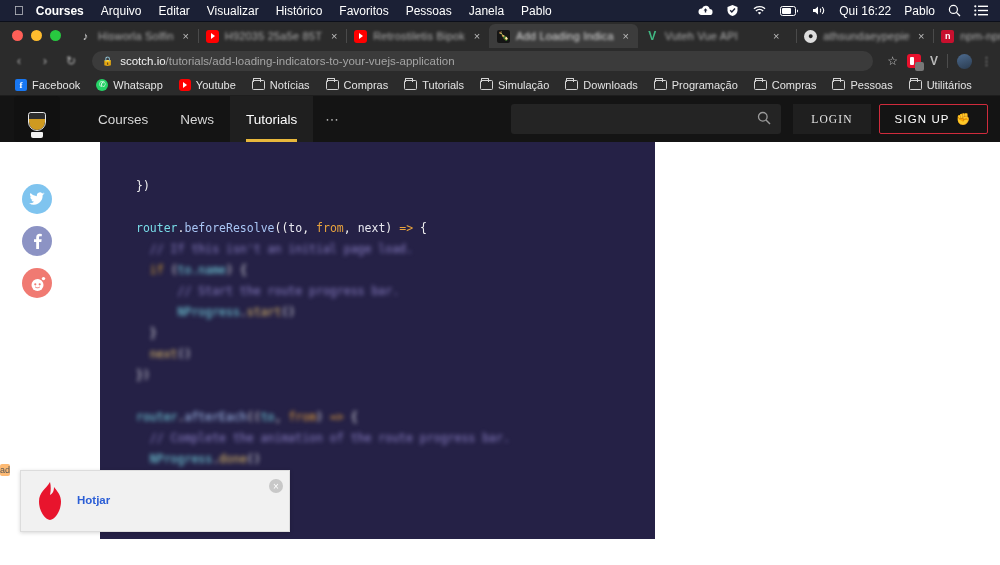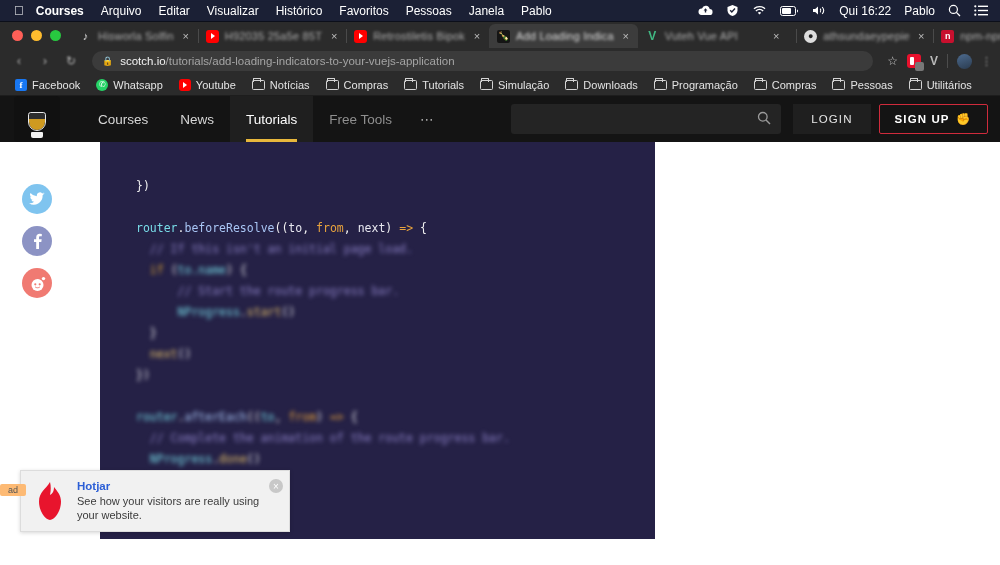--- a/index.html
+++ b/index.html
@@ -140,25 +140,25 @@
     width:270px; height:30px; background:#242424; border-radius:3px;
     display:flex; align-items:center; padding:0 10px;
   }
   .searchbox input{
     flex:1; background:transparent; border:none; outline:none;
     color:#ddd; font-size:12px; font-family:"Liberation Sans",sans-serif;
   }
   .srch-ico{ color:#9a9a9a; font-size:13px; }
   .loginbtn{
     height:30px; display:flex; align-items:center; padding:0 18px; margin-left:12px;
-    color:#e6e6e6; font-size:11.5px; letter-spacing:1.1px; background:#1f1f1f;
+    color:#e6e6e6; font-size:11.5px; letter-spacing:1.1px; background:#1f1f1f;font-family:Liberation Serif, serif;
   }
   .signupbtn{
     height:30px; display:flex; align-items:center; gap:7px; padding:0 15px; margin-left:8px;
-    color:#fff; font-size:11.5px; font-weight:bold; letter-spacing:1.1px;
+    color:#fff; font-size:11.5px; font-weight:normal; letter-spacing:1.1px;
     border:1px solid #cf2b3c; border-radius:2px;
   }
 
   
   .page{ position:relative; width:100%; height:397px; background:#fff; overflow:hidden;}
   .sharebar{
     position:absolute; left:22px; top:42px; display:flex; flex-direction:column; gap:12px;
   }
   .share{
     width:30px;height:30px;border-radius:50%;
@@ -184,23 +184,23 @@
   .tok-fn{ color:#a9c6f5; }
   .tok-var{ color:#e8e8f0; }
   .tok-kw{ color:#e8a33d; }
   .tok-cmt{ color:#8a7fc4; }
   .tok-str{ color:#e4c06a; }
   .tok-y{ color:#d9a233; }
   .tok-w{ color:#f0f0f0; }
 
   
   .adlabel{
-    position:absolute; left:0; bottom:43px;
+    position:absolute; left:0; bottom:63px;
     background:#fdba74; color:#555; font-size:9px;
-    padding:1px 8px; border-radius:2px;
+    padding:1px 0; border-radius:2px;
     z-index:6;
   }
   .hotjar{
     position:absolute; left:20px; bottom:7px; width:270px; height:62px;
     background:#f1f1f1; border:1px solid #dcdcdc;
     box-shadow:0 1px 4px rgba(0,0,0,.16);
     display:flex; align-items:center; gap:10px; padding:0 12px;
     z-index:5;
   }
   .flame{ width:34px; height:40px; position:relative; flex:0 0 34px;}
@@ -425,21 +425,20 @@
             <div class="glass-liq"></div>
           </div>
         <div class="glass-base"></div>
       </div>
     </div>
   </div>
   <nav class="nav">
     <span class="navitem">Courses</span>
     <span class="navitem">News</span>
     <span class="navitem active">Tutorials</span>
-    <span class="navitem dim">Free Tools</span>
     <span class="navitem dots">⋯</span>
   </nav>
   <div class="hdr-right">
     <div class="searchbox">
       <input type="text" placeholder="" style="">
       <span class="srch-ico">
         <svg width="14" height="14" viewBox="0 0 14 14">
             <circle cx="5.8" cy="5.8" r="4.3" stroke="#9a9a9a" stroke-width="1.3" fill="none"></circle>
             <path d="M9 9l4 4" stroke="#9a9a9a" stroke-width="1.4"></path>
           </svg>
@@ -499,18 +498,17 @@
   <span class="adlabel">ad</span>
 
   <div class="hotjar">
     <span class="flame">
       <svg width="34" height="40" viewBox="0 0 34 40">
         <path d="M17 1C13 8 6 11 6 20.5 6 29 11 38 17 39c6-1 11-10 11-18.5C28 14 24 10 21 6c0 5-2 7-4 8 1-5 1-9 0-13z" fill="#e8142d"></path>
       </svg>
     </span>
     <span class="hj-text">
       <div class="hj-title">Hotjar</div>
-      <div class="hj-body">See how your visitors are really using your website.</div>
     </span>
     <span class="hj-close">×</span>
   </div>
 
 </div>
 
 </body></html>

